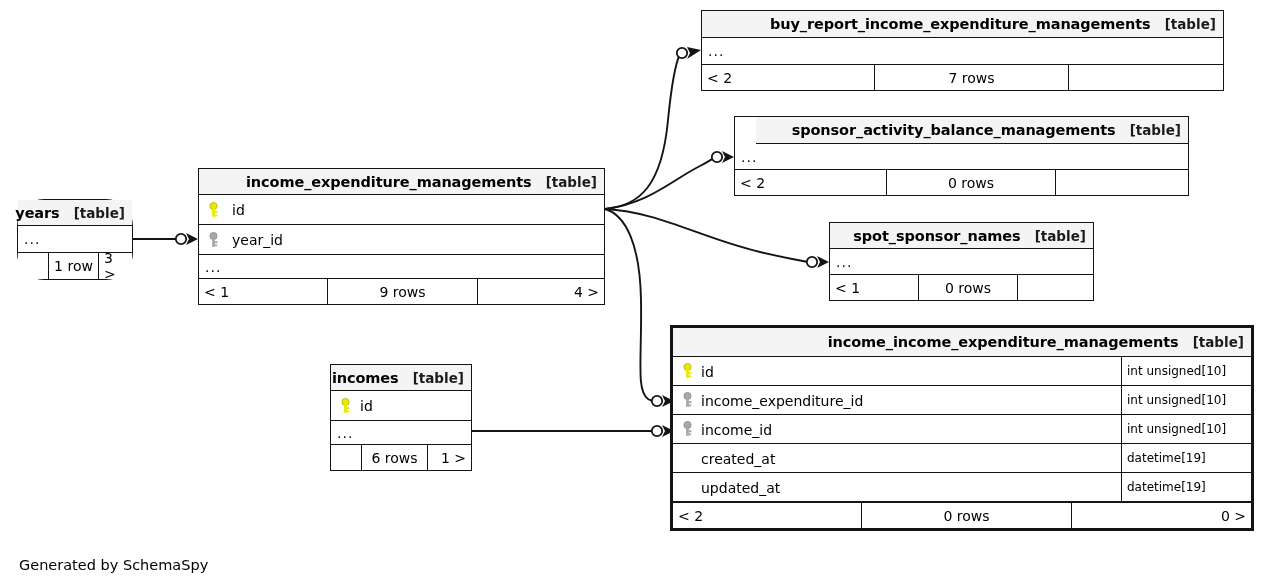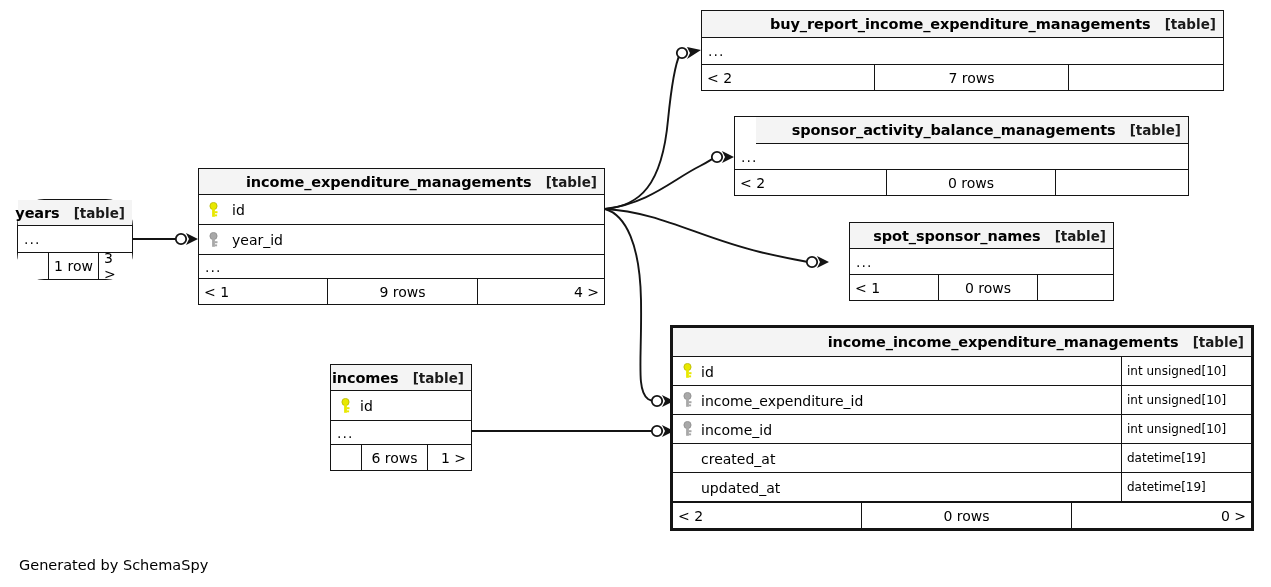--- a/index.html
+++ b/index.html
@@ -269,21 +269,21 @@
       <span class="tbl-tag">[table]</span>
     </div>
     <div class="ellipsis-row" style="height:26px;">...</div>
     <div class="footer" style="height:25px;">
       <div class="f-cell f-left" style="width:151px;">&lt; 2</div>
       <div class="f-cell f-mid" style="width:169px;">0 rows</div>
       <div class="f-cell f-right" style="width:133px;"></div>
     </div>
   </div>
 
-  <div class="table-node" style="left:829px; top:222px; width:265px;margin-left:20px;">
+  <div class="table-node" style="left:829px; top:222px; width:265px;">
     <div class="tbl-header" style="height:26px;">
       <span class="tbl-name">spot_sponsor_names</span>
       <span class="tbl-tag">[table]</span>
     </div>
     <div class="ellipsis-row" style="height:26px;">...</div>
     <div class="footer" style="height:25px;">
       <div class="f-cell f-left" style="width:88px;">&lt; 1</div>
       <div class="f-cell f-mid" style="width:99px;">0 rows</div>
       <div class="f-cell f-right" style="width:76px;"></div>
     </div>

